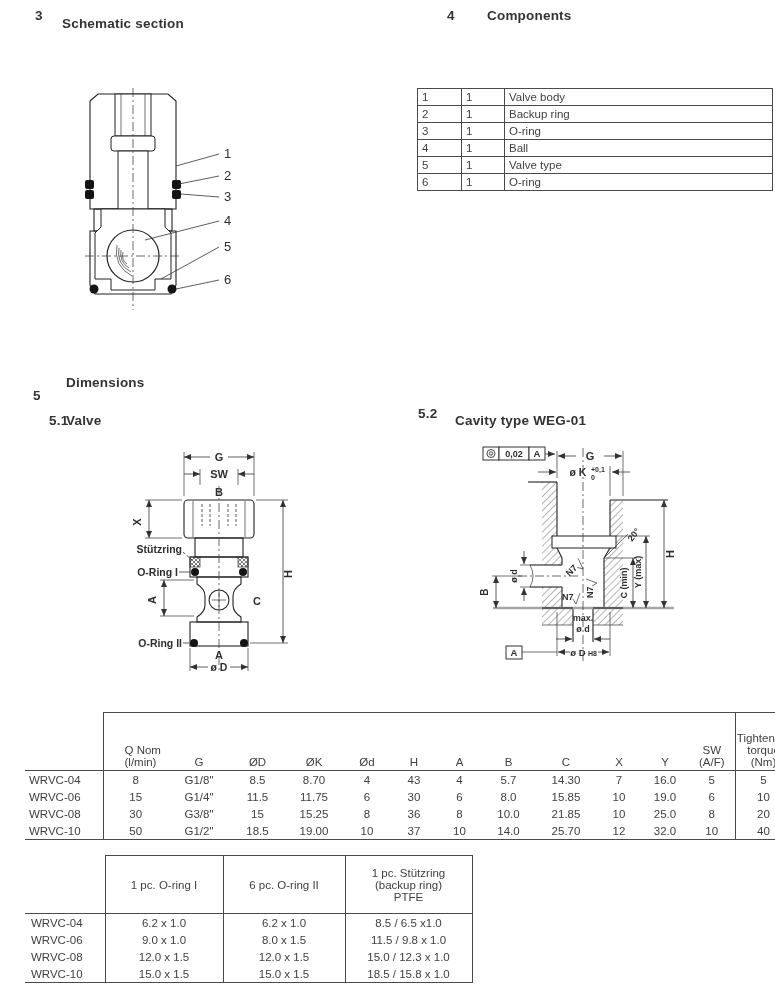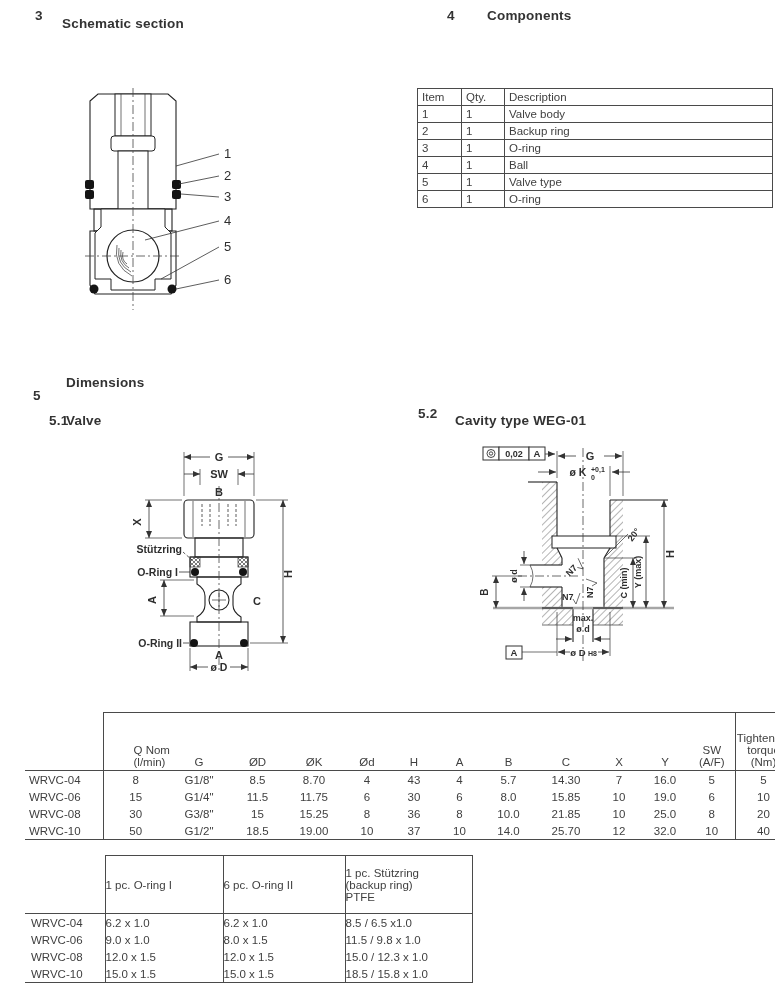--- a/index.html
+++ b/index.html
@@ -12,24 +12,24 @@
   .comp-table{width:355px;table-layout:fixed;}
   .comp-table td{border:1px solid #4a4a4a;height:16px;padding:0 0 0 4px;text-align:left;}
   
   .dim-table{width:747px;table-layout:fixed;border-bottom:1px solid #4a4a4a;}
   .dim-table td{padding:0;text-align:center;height:17px;white-space:nowrap;}
   .dim-table td.hc{height:55px;vertical-align:bottom;padding-bottom:2px;}
   .dim-table .bt{border-top:1px solid #4a4a4a;}
   .dim-table .hl{border-bottom:1px solid #4a4a4a;}
   .dim-table .vr{border-right:1px solid #4a4a4a;}
   .dim-table .mcol{text-align:left;padding-left:4px;}
-  .dim-table .h-qnom{text-align:left;padding-left:30px;}
+  .dim-table .h-qnom{text-align:left;padding-left:21px;}
   
   .seal-table{width:447px;table-layout:fixed;border-bottom:1px solid #4a4a4a;}
-  .seal-table td{padding:0;text-align:left;height:17px;white-space:nowrap;}
+  .seal-table td{padding:0;text-align:center;height:17px;white-space:nowrap;}
   .seal-table td.hc{height:57px;vertical-align:middle;}
   .seal-table .bt{border-top:1px solid #4a4a4a;}
   .seal-table .hl{border-bottom:1px solid #4a4a4a;}
   .seal-table .vr{border-right:1px solid #4a4a4a;}
   .seal-table .mcol{text-align:left;padding-left:6px;}
   
   svg text{font-family:"Liberation Sans",sans-serif;fill:#2e2e2e;}
   .dimline{stroke:#333;stroke-width:.8;fill:none;}
   .extline{stroke:#333;stroke-width:.7;fill:none;}
   .edge{stroke:#222;stroke-width:1.1;fill:none;}
@@ -105,25 +105,20 @@
   <text x="139" y="196" font-size="13">6</text>
 </svg>
 
 <table class="comp-table abs" style="left:417px;top:88px">
   <colgroup>
       <col style="width:44px">
       <col style="width:43px">
       <col style="width:268px">
     </colgroup>
   <tbody>
-      <tr>
-    <td>Item</td>
-    <td>Qty.</td>
-    <td>Description</td>
-  </tr>
   <tr>
         <td>1</td>
         <td>1</td>
         <td>Valve body</td>
       </tr>
   <tr>
         <td>2</td>
         <td>1</td>
         <td>Backup ring</td>
       </tr>

